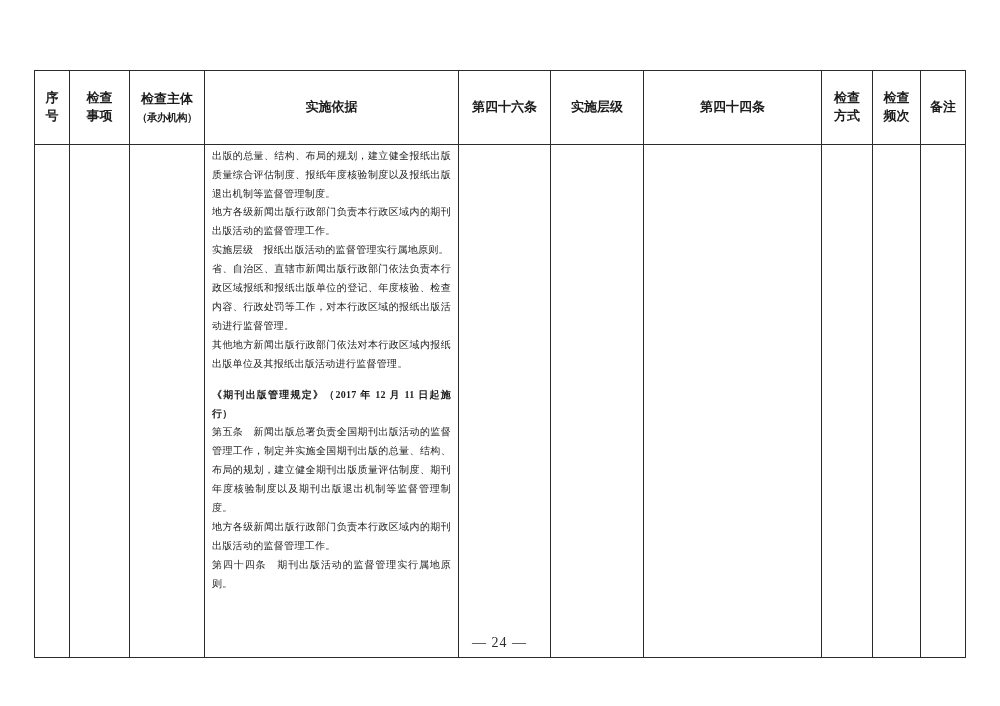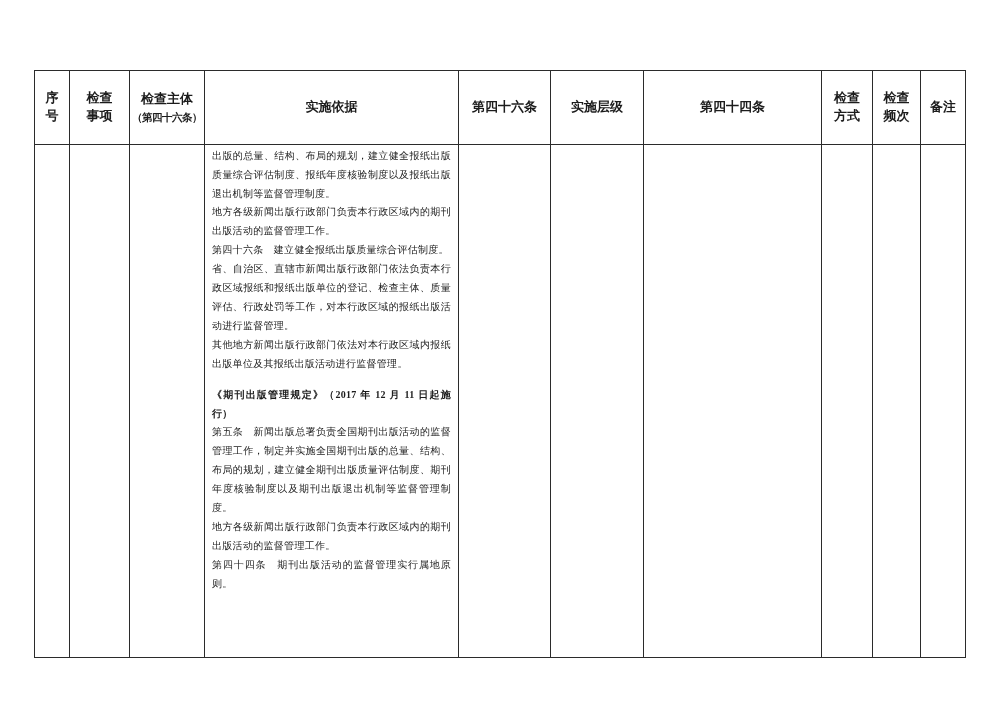--- a/index.html
+++ b/index.html
@@ -100,21 +100,21 @@
       <col style="width:45px">
     </colgroup>
     <thead>
       <tr>
         <th>序
 号</th>
         <th>检查
 事项</th>
         <th>
           <span>检查主体</span>
-          <span class="sub">（第四十六条）</span>
+          <span class="sub">（承办机构）</span>
         </th>
         <th>实施依据</th>
         <th>第四十六条</th>
         <th>实施层级</th>
         <th>第四十四条</th>
         <th>检查
 方式</th>
         <th>检查
 频次</th>
         <th>备注</th>
@@ -122,33 +122,34 @@
     </thead>
     <tbody>
       <tr>
         <td></td>
         <td></td>
         <td></td>
         <td>
           <div class="basis-text">
               <div class="para">出版的总量、结构、布局的规划，建立健全报纸出版质量综合评估制度、报纸年度核验制度以及报纸出版退出机制等监督管理制度。</div>
               <div class="para">地方各级新闻出版行政部门负责本行政区域内的期刊出版活动的监督管理工作。</div>
-              <div class="para">第四十六条　建立健全报纸出版质量综合评估制度。</div>
-              <div class="para">省、自治区、直辖市新闻出版行政部门依法负责本行政区域报纸和报纸出版单位的登记、检查主体、质量评估、行政处罚等工作，对本行政区域的报纸出版活动进行监督管理。</div>
+              <div class="para">实施层级　报纸出版活动的监督管理实行属地原则。</div>
+              <div class="para">省、自治区、直辖市新闻出版行政部门依法负责本行政区域报纸和报纸出版单位的登记、年度核验、检查内容、行政处罚等工作，对本行政区域的报纸出版活动进行监督管理。</div>
               <div class="para">其他地方新闻出版行政部门依法对本行政区域内报纸出版单位及其报纸出版活动进行监督管理。</div>
               <div class="para bold">《期刊出版管理规定》（2017 年 12 月 11 日起施行）</div>
               <div class="para">第五条　新闻出版总署负责全国期刊出版活动的监督管理工作，制定并实施全国期刊出版的总量、结构、布局的规划，建立健全期刊出版质量评估制度、期刊年度核验制度以及期刊出版退出机制等监督管理制度。</div>
               <div class="para">地方各级新闻出版行政部门负责本行政区域内的期刊出版活动的监督管理工作。</div>
               <div class="para">第四十四条　期刊出版活动的监督管理实行属地原则。</div>
             </div>
         </td>
         <td></td>
         <td></td>
         <td></td>
         <td></td>
         <td></td>
         <td></td>
       </tr>
     </tbody>
   </table>
 
+  <div class="page-number">— 24 —</div>
 
 </div>
 
 </body></html>

